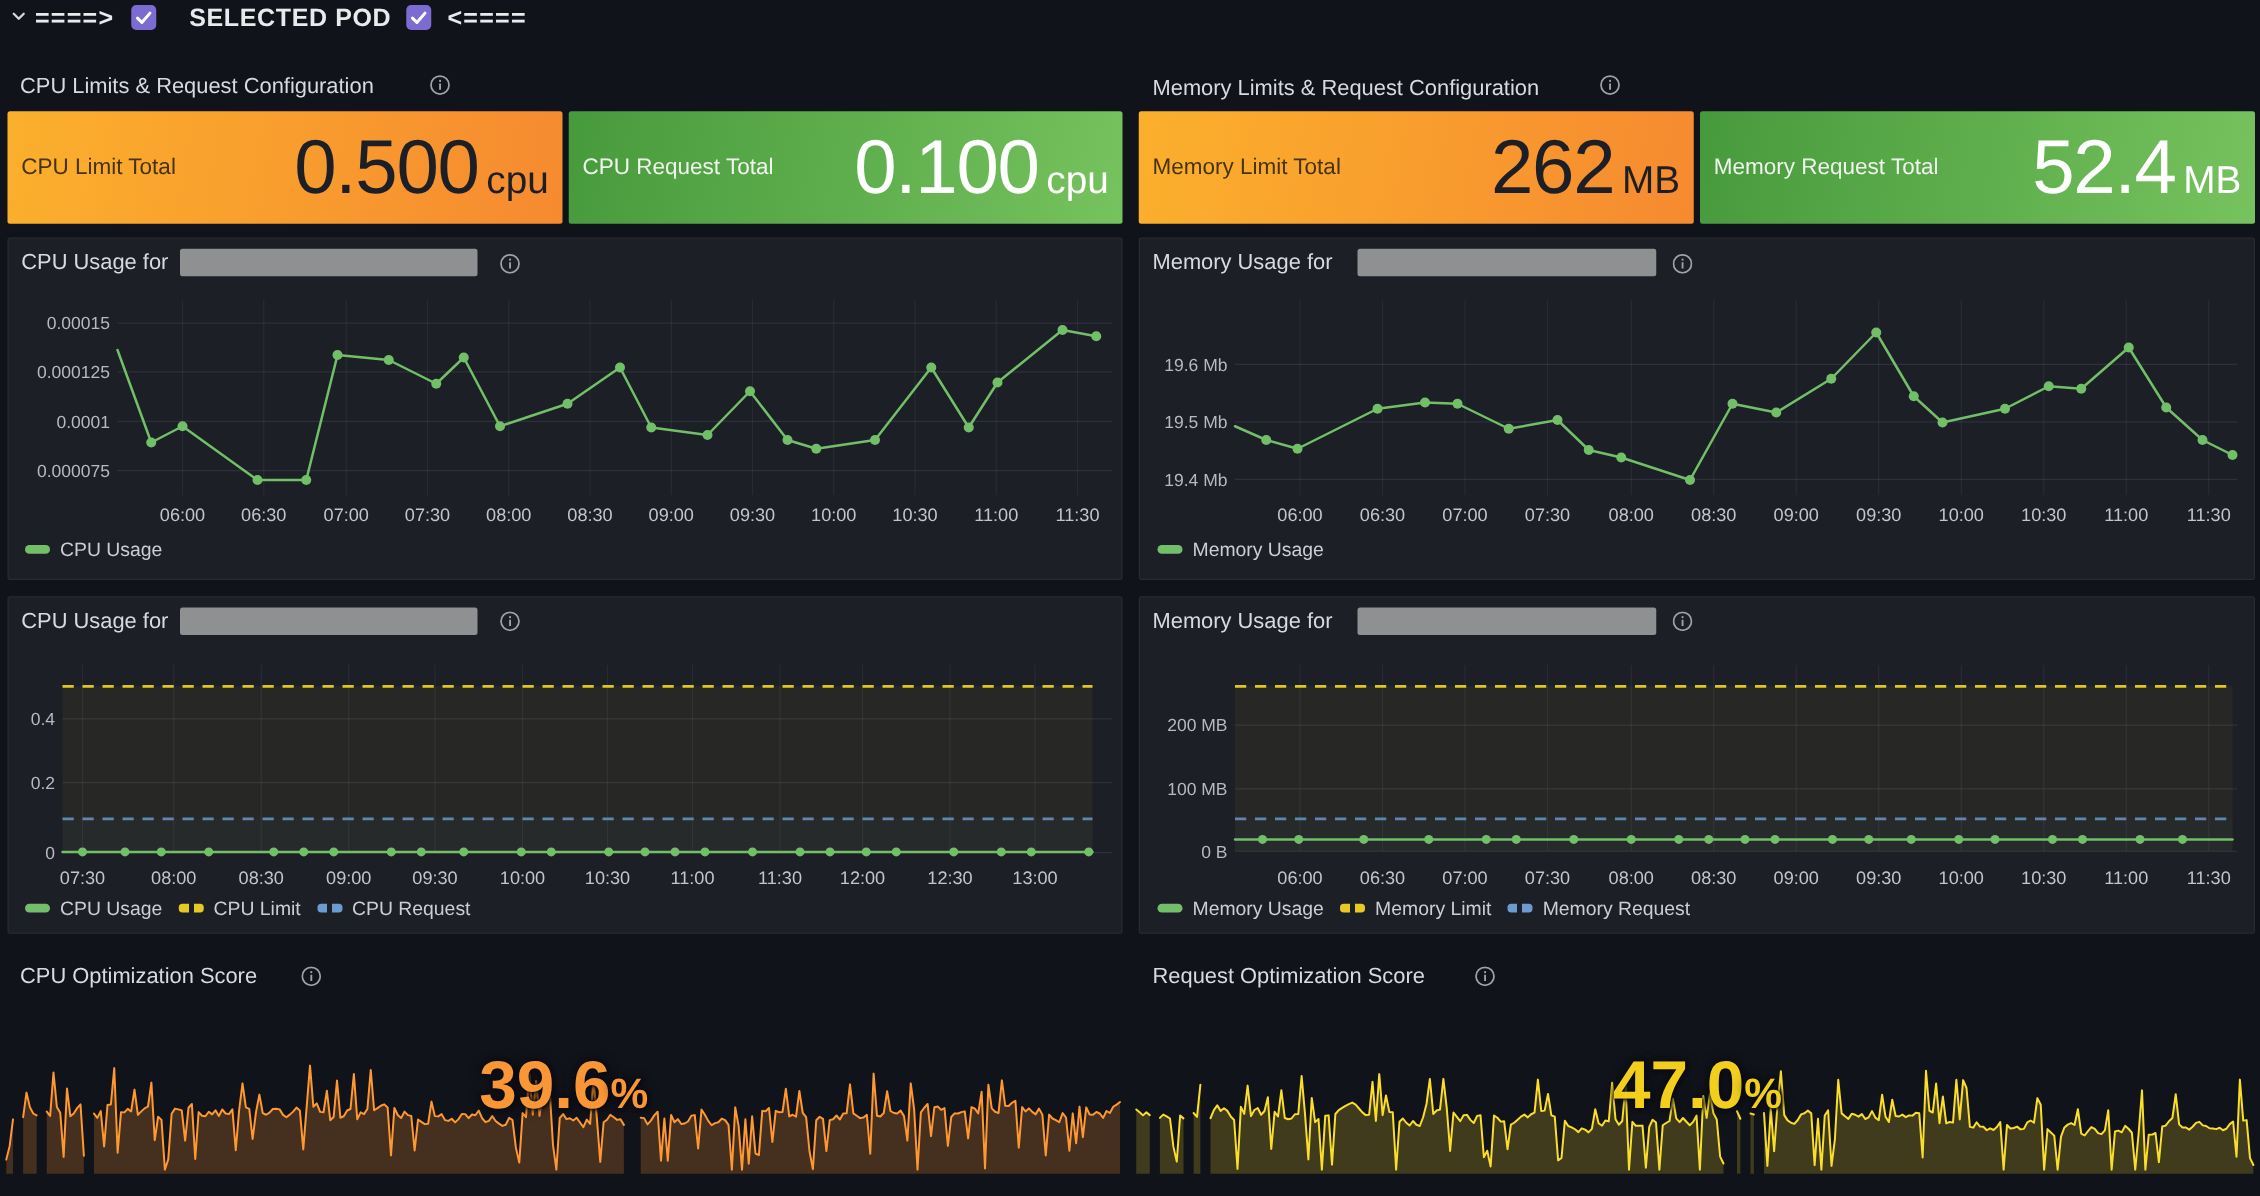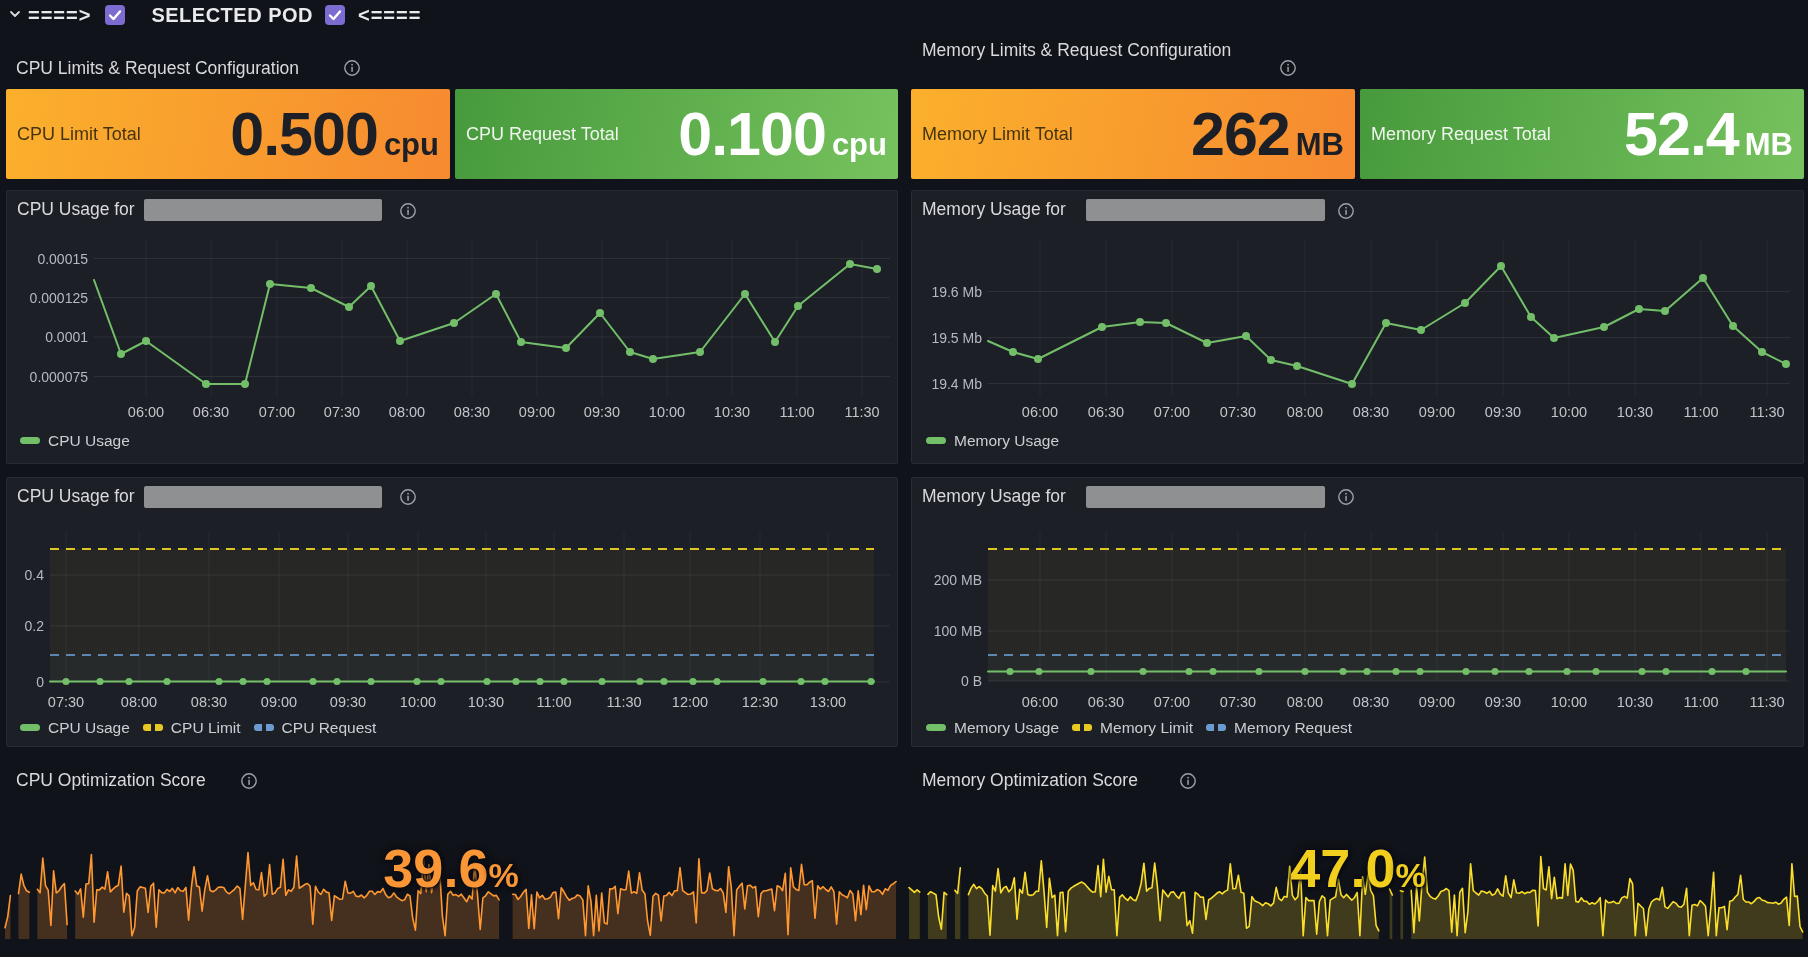--- a/index.html
+++ b/index.html
@@ -2,41 +2,41 @@
 <html><head><meta charset="utf-8"><style>
 *{margin:0;padding:0;box-sizing:border-box}
 html,body{width:1808px;height:957px;background:#11131a;font-family:"Liberation Sans",sans-serif;overflow:hidden;position:relative}
 .panel{position:absolute;background:#1c1f26;border:1px solid #272b33;border-radius:2px}
 .ptitle{position:absolute;font-size:17.5px;font-weight:400;color:#d9dadd;white-space:nowrap}
 .sechead{position:absolute;font-size:17.5px;font-weight:400;color:#d9dadd;white-space:nowrap}
 .redact{position:absolute;background:#8f9092;border-radius:2px}
 .legend{position:absolute;font-size:15.5px;color:#ccced4;white-space:nowrap}
 .stat{position:absolute;border-radius:2px;overflow:hidden}
 .stat .lab{position:absolute;left:11px;top:50%;transform:translateY(-50%);font-size:18px}
-.stat .val{position:absolute;right:11px;top:50%;transform:translateY(-50%);font-weight:700;font-size:61px;letter-spacing:-1px;line-height:1}
+.stat .val{position:absolute;right:11px;top:50%;transform:translateY(-50%);font-weight:400;font-size:61px;letter-spacing:-1px;line-height:1}
 .stat .unit{font-size:31px;letter-spacing:0;margin-left:6px}
 </style></head><body>
 
 <div style="position:absolute;left:8px;top:4px;font-size:20px;font-weight:700;color:#e9eaec;white-space:nowrap">
 <svg width="14" height="14" viewBox="0 0 14 14" style="vertical-align:1px;margin-right:6px">
       <path d="M3 5 L7 9 L11 5" fill="none" stroke="#d8d9da" stroke-width="1.8" stroke-linecap="round" stroke-linejoin="round"></path>
     </svg><span style="letter-spacing:1px">====&gt;</span><span style="display:inline-block;width:20px;height:20px;background:#7c6bd0;margin-left:14px;border-radius:4px;position:relative;vertical-align:-3px;"><svg width="20" height="20" viewBox="0 0 20 20" style="position:absolute;left:0;top:0">
         <path d="M5 10.5 L8.5 14 L15 6.5" fill="none" stroke="#ffffff" stroke-width="2.4" stroke-linecap="round" stroke-linejoin="round"></path>
       </svg></span><span style="letter-spacing:0.5px;margin-left:26px">SELECTED POD</span><span style="display:inline-block;width:20px;height:20px;background:#7c6bd0;border-radius:4px;margin-left:12px;position:relative;vertical-align:-3px;"><svg width="20" height="20" viewBox="0 0 20 20" style="position:absolute;left:0;top:0">
         <path d="M5 10.5 L8.5 14 L15 6.5" fill="none" stroke="#ffffff" stroke-width="2.4" stroke-linecap="round" stroke-linejoin="round"></path>
       </svg></span><span style="letter-spacing:1px;margin-left:13px">&lt;====</span>
 </div>
 
 <div class="sechead" style="left:16px;top:58px">CPU Limits &amp; Request Configuration</div>
 <svg style="position:absolute;left:344px;top:60px" width="16" height="16" viewBox="0 0 16 16">
     <circle cx="8" cy="8" r="7.2" fill="none" stroke="#9fa2a8" stroke-width="1.4"></circle>
     <rect x="7.3" y="6.8" width="1.5" height="5" fill="#9fa2a8"></rect>
     <rect x="7.3" y="3.9" width="1.5" height="1.6" fill="#9fa2a8"></rect>
   </svg>
-<div class="sechead" style="left:922px;top:40px">Memory Limits &amp; Request Configuration</div>
+<div class="sechead" style="left:922px;top:60px">Memory Limits &amp; Request Configuration</div>
 <svg style="position:absolute;left:1280px;top:60px" width="16" height="16" viewBox="0 0 16 16">
     <circle cx="8" cy="8" r="7.2" fill="none" stroke="#9fa2a8" stroke-width="1.4"></circle>
     <rect x="7.3" y="6.8" width="1.5" height="5" fill="#9fa2a8"></rect>
     <rect x="7.3" y="3.9" width="1.5" height="1.6" fill="#9fa2a8"></rect>
   </svg>
 
 <div class="stat" style="left:6px;top:89px;width:444px;height:90px;background:linear-gradient(100deg,#fbb02c,#f68a30)">
   <div class="lab" style="color:#463310">CPU Limit Total</div>
   <div class="val" style="color:#1d1f27">0.500<span class="unit">cpu</span></div>
   </div>
@@ -91,21 +91,21 @@
 <div class="legend" style="left:926px;top:432px"><span style="margin-right:13px;white-space:nowrap"><span style="display:inline-block;width:20px;height:7px;border-radius:4px;background:#73bf69;margin-right:8px;vertical-align:2px"></span>Memory Usage</span></div>
 <div class="legend" style="left:20px;top:719px"><span style="margin-right:13px;white-space:nowrap"><span style="display:inline-block;width:20px;height:7px;border-radius:4px;background:#73bf69;margin-right:8px;vertical-align:2px"></span>CPU Usage</span><span style="margin-right:13px;white-space:nowrap"><span style="display:inline-block;width:20px;height:7px;margin-right:8px;vertical-align:2px;background:linear-gradient(90deg,#e8c822 0 8px,transparent 8px 12px,#e8c822 12px 20px);border-radius:3px"></span>CPU Limit</span><span style="margin-right:13px;white-space:nowrap"><span style="display:inline-block;width:20px;height:7px;margin-right:8px;vertical-align:2px;background:linear-gradient(90deg,#6c9bd1 0 8px,transparent 8px 12px,#6c9bd1 12px 20px);border-radius:3px"></span>CPU Request</span></div>
 <div class="legend" style="left:926px;top:719px"><span style="margin-right:13px;white-space:nowrap"><span style="display:inline-block;width:20px;height:7px;border-radius:4px;background:#73bf69;margin-right:8px;vertical-align:2px"></span>Memory Usage</span><span style="margin-right:13px;white-space:nowrap"><span style="display:inline-block;width:20px;height:7px;margin-right:8px;vertical-align:2px;background:linear-gradient(90deg,#e8c822 0 8px,transparent 8px 12px,#e8c822 12px 20px);border-radius:3px"></span>Memory Limit</span><span style="margin-right:13px;white-space:nowrap"><span style="display:inline-block;width:20px;height:7px;margin-right:8px;vertical-align:2px;background:linear-gradient(90deg,#6c9bd1 0 8px,transparent 8px 12px,#6c9bd1 12px 20px);border-radius:3px"></span>Memory Request</span></div>
 
 <div class="sechead" style="left:16px;top:770px">CPU Optimization Score</div>
 <svg style="position:absolute;left:241px;top:773px" width="16" height="16" viewBox="0 0 16 16">
     <circle cx="8" cy="8" r="7.2" fill="none" stroke="#9fa2a8" stroke-width="1.4"></circle>
     <rect x="7.3" y="6.8" width="1.5" height="5" fill="#9fa2a8"></rect>
     <rect x="7.3" y="3.9" width="1.5" height="1.6" fill="#9fa2a8"></rect>
   </svg>
-<div class="sechead" style="left:922px;top:770px">Memory Optimization Score</div>
+<div class="sechead" style="left:922px;top:770px">Request Optimization Score</div>
 <svg style="position:absolute;left:1180px;top:773px" width="16" height="16" viewBox="0 0 16 16">
     <circle cx="8" cy="8" r="7.2" fill="none" stroke="#9fa2a8" stroke-width="1.4"></circle>
     <rect x="7.3" y="6.8" width="1.5" height="5" fill="#9fa2a8"></rect>
     <rect x="7.3" y="3.9" width="1.5" height="1.6" fill="#9fa2a8"></rect>
   </svg>
 
 <svg width="1808" height="957" viewBox="0 0 1808 957" style="position:absolute;left:0;top:0" font-family="Liberation Sans, sans-serif">
     <line x1="94" y1="258.5" x2="890" y2="258.5" stroke="rgba(201,205,220,0.10)" stroke-width="1"></line>
     <line x1="94" y1="297.5" x2="890" y2="297.5" stroke="rgba(201,205,220,0.10)" stroke-width="1"></line>
     <line x1="94" y1="337" x2="890" y2="337" stroke="rgba(201,205,220,0.10)" stroke-width="1"></line>

